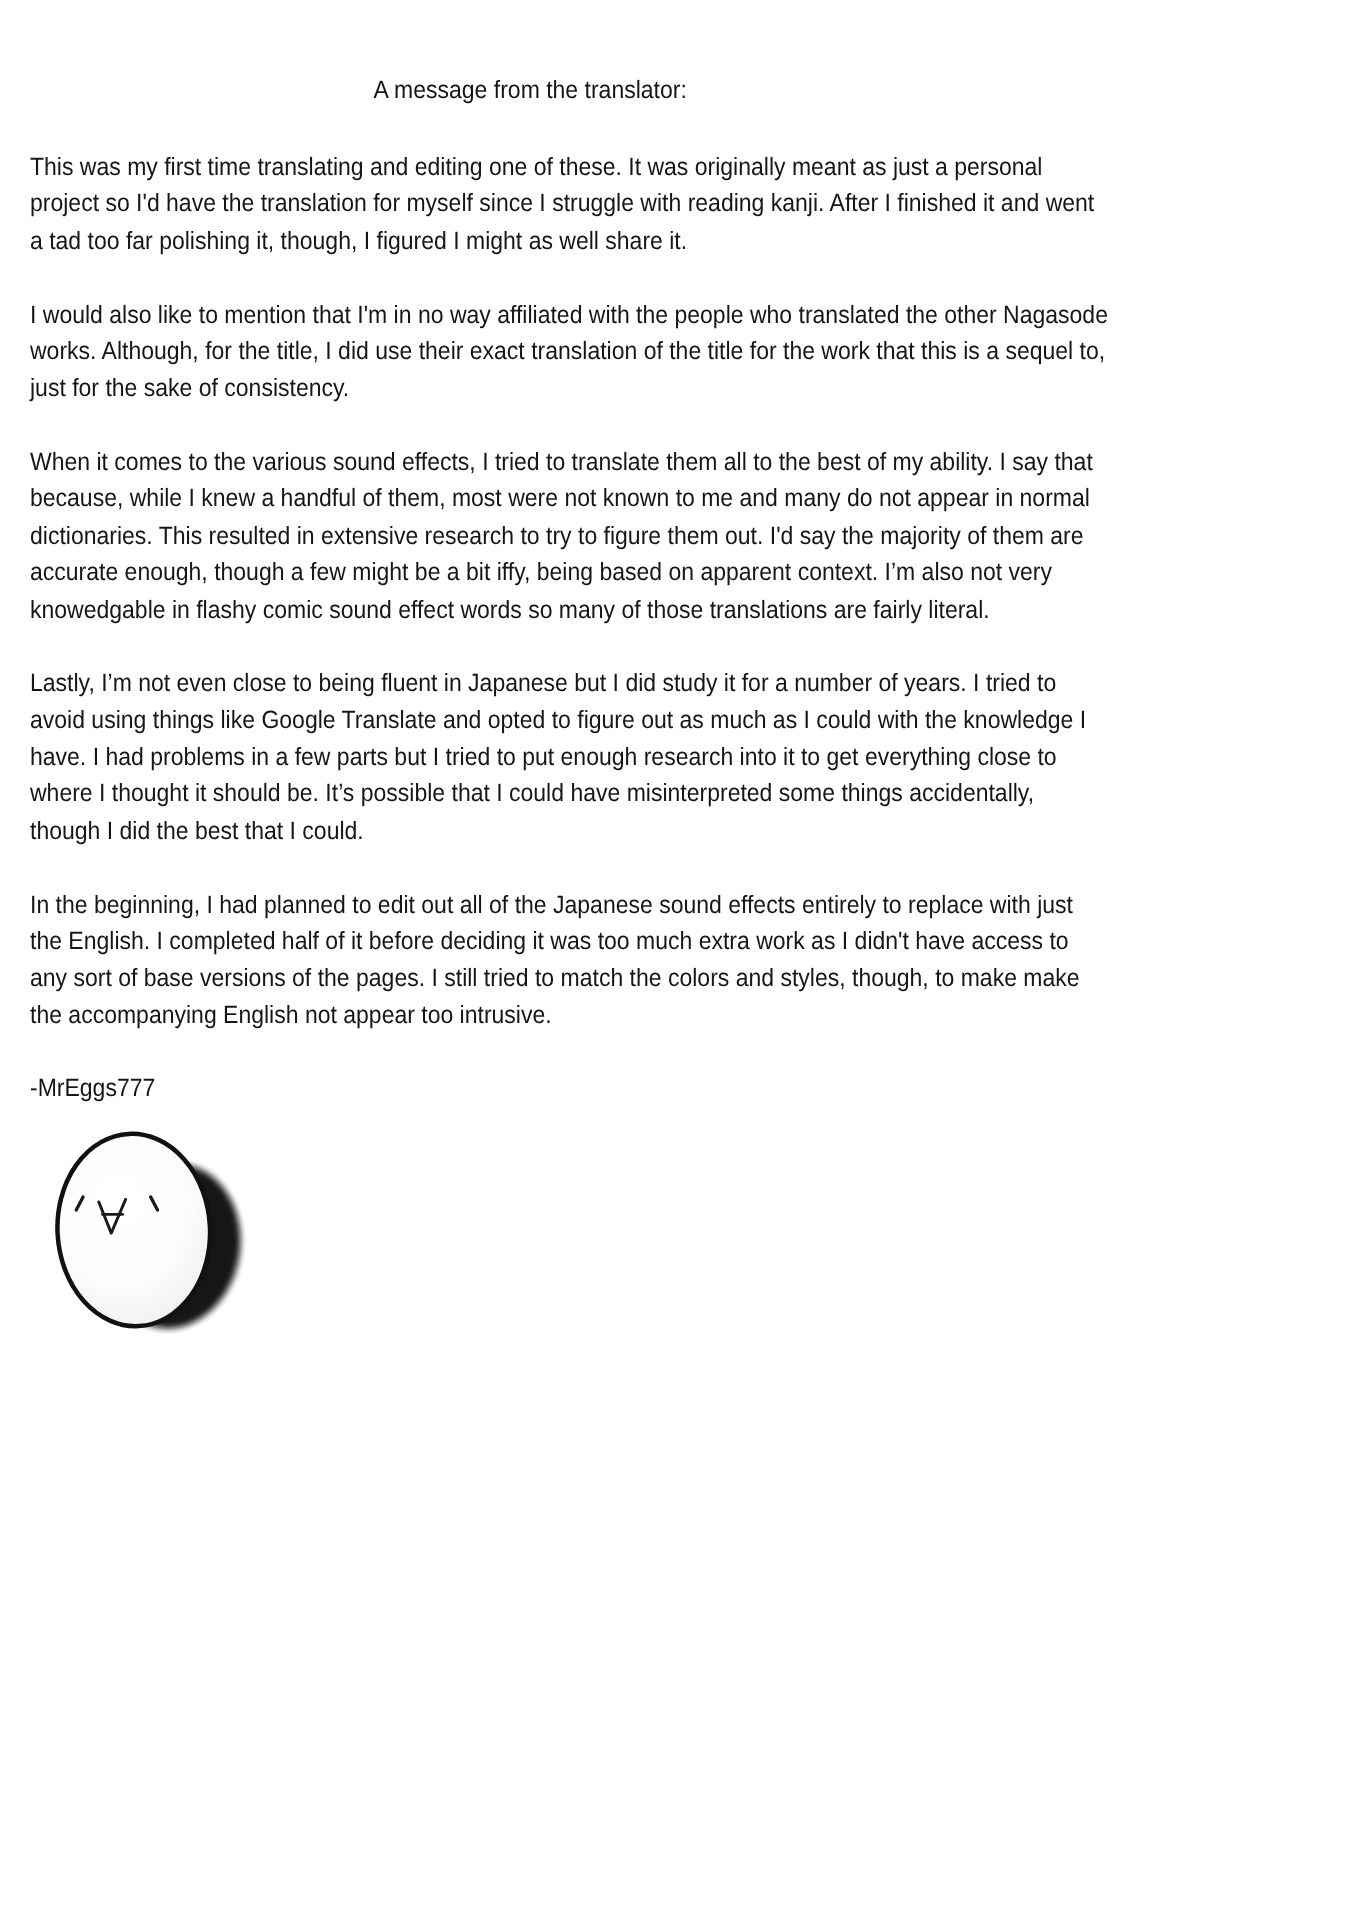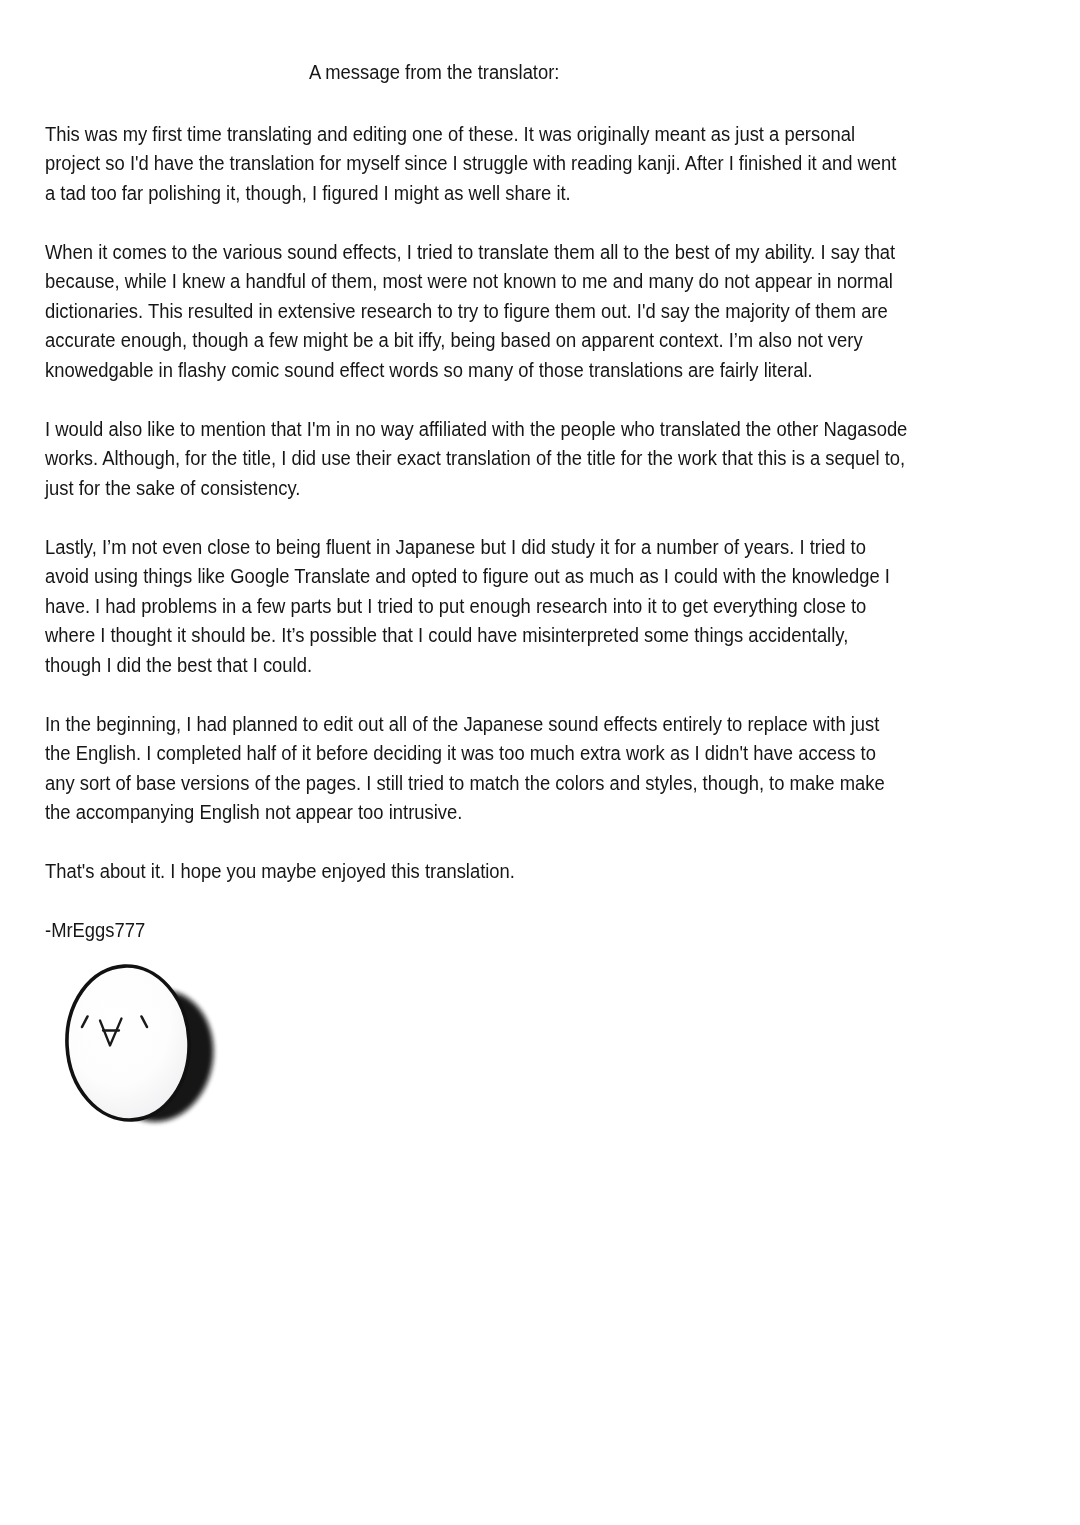--- a/index.html
+++ b/index.html
@@ -9,21 +9,21 @@
     background: #ffffff;
   }
   body {
     width: 1080px;
     height: 1525px;
     font-family: "Liberation Sans", sans-serif;
     color: #161616;
     overflow: hidden;
   }
   .page {
-    padding: 58px 45px 0 45px;
+    padding: 58px 45px 0 24px;
     width: 869px;
   }
   .title {
     text-align: center;
     font-size: 20px;
     line-height: 29.5px;
     margin: 0 0 32px 0;
     height: 29.5px;
   }
   .title .t-inner {
@@ -62,46 +62,43 @@
     <span class="t-inner">A message from the translator:</span>
   </div>
 
   <div class="body-text">
       <div class="paragraph">
         <div class="line">This was my first time translating and editing one of these. It was originally meant as just a personal</div>
         <div class="line">project so I'd have the translation for myself since I struggle with reading kanji. After I finished it and went</div>
         <div class="line">a tad too far polishing it, though, I figured I might as well share it.</div>
       </div>
       <div class="paragraph">
+        <div class="line">I would also like to mention that I'm in no way affiliated with the people who translated the other Nagasode</div>
+        <div class="line">works. Although, for the title, I did use their exact translation of the title for the work that this is a sequel to,</div>
+        <div class="line">just for the sake of consistency.</div>
+      </div>
+      <div class="paragraph">
         <div class="line">When it comes to the various sound effects, I tried to translate them all to the best of my ability. I say that</div>
         <div class="line">because, while I knew a handful of them, most were not known to me and many do not appear in normal</div>
         <div class="line">dictionaries. This resulted in extensive research to try to figure them out. I'd say the majority of them are</div>
         <div class="line">accurate enough, though a few might be a bit iffy, being based on apparent context. I’m also not very</div>
         <div class="line">knowedgable in flashy comic sound effect words so many of those translations are fairly literal.</div>
-      </div>
-      <div class="paragraph">
-        <div class="line">I would also like to mention that I'm in no way affiliated with the people who translated the other Nagasode</div>
-        <div class="line">works. Although, for the title, I did use their exact translation of the title for the work that this is a sequel to,</div>
-        <div class="line">just for the sake of consistency.</div>
       </div>
       <div class="paragraph">
         <div class="line">Lastly, I’m not even close to being fluent in Japanese but I did study it for a number of years. I tried to</div>
         <div class="line">avoid using things like Google Translate and opted to figure out as much as I could with the knowledge I</div>
         <div class="line">have. I had problems in a few parts but I tried to put enough research into it to get everything close to</div>
         <div class="line">where I thought it should be. It’s possible that I could have misinterpreted some things accidentally,</div>
         <div class="line">though I did the best that I could.</div>
       </div>
       <div class="paragraph">
         <div class="line">In the beginning, I had planned to edit out all of the Japanese sound effects entirely to replace with just</div>
         <div class="line">the English. I completed half of it before deciding it was too much extra work as I didn't have access to</div>
         <div class="line">any sort of base versions of the pages. I still tried to match the colors and styles, though, to make make</div>
         <div class="line">the accompanying English not appear too intrusive.</div>
-      </div>
-      <div class="paragraph">
-        <div class="line">That's about it. I hope you maybe enjoyed this translation.</div>
       </div>
     </div>
 
   <div class="signature">-MrEggs777</div>
 
   <div class="egg-wrap">
     <svg width="172" height="170" viewBox="0 0 172 170" xmlns="http://www.w3.org/2000/svg">
       <defs>
         <radialGradient id="eggGrad" cx="42%" cy="34%" r="78%">
           <stop offset="0%" stop-color="#ffffff"></stop>

